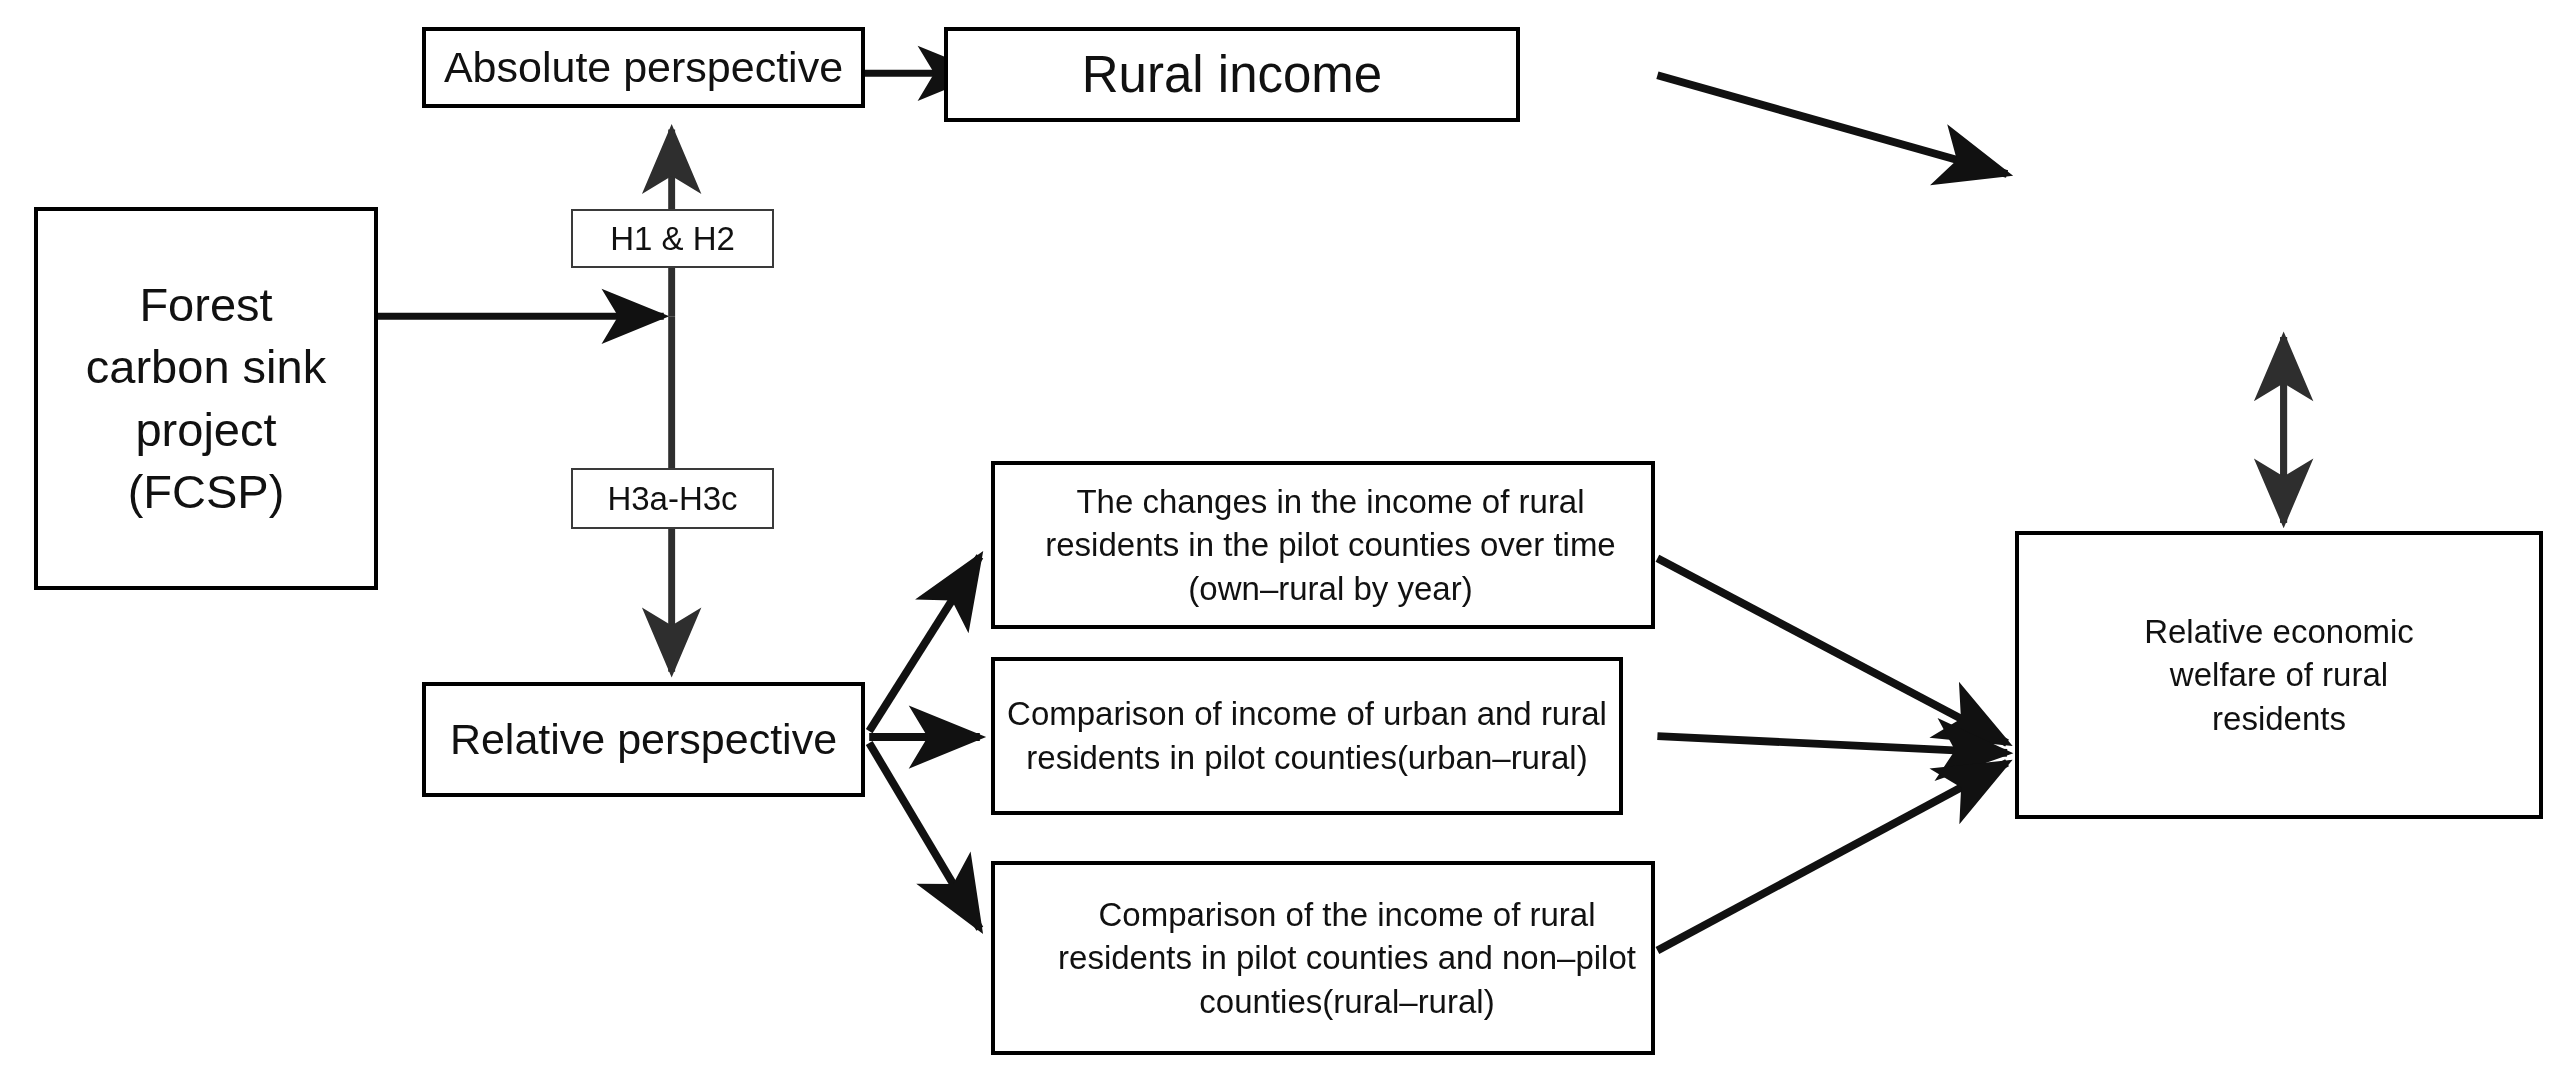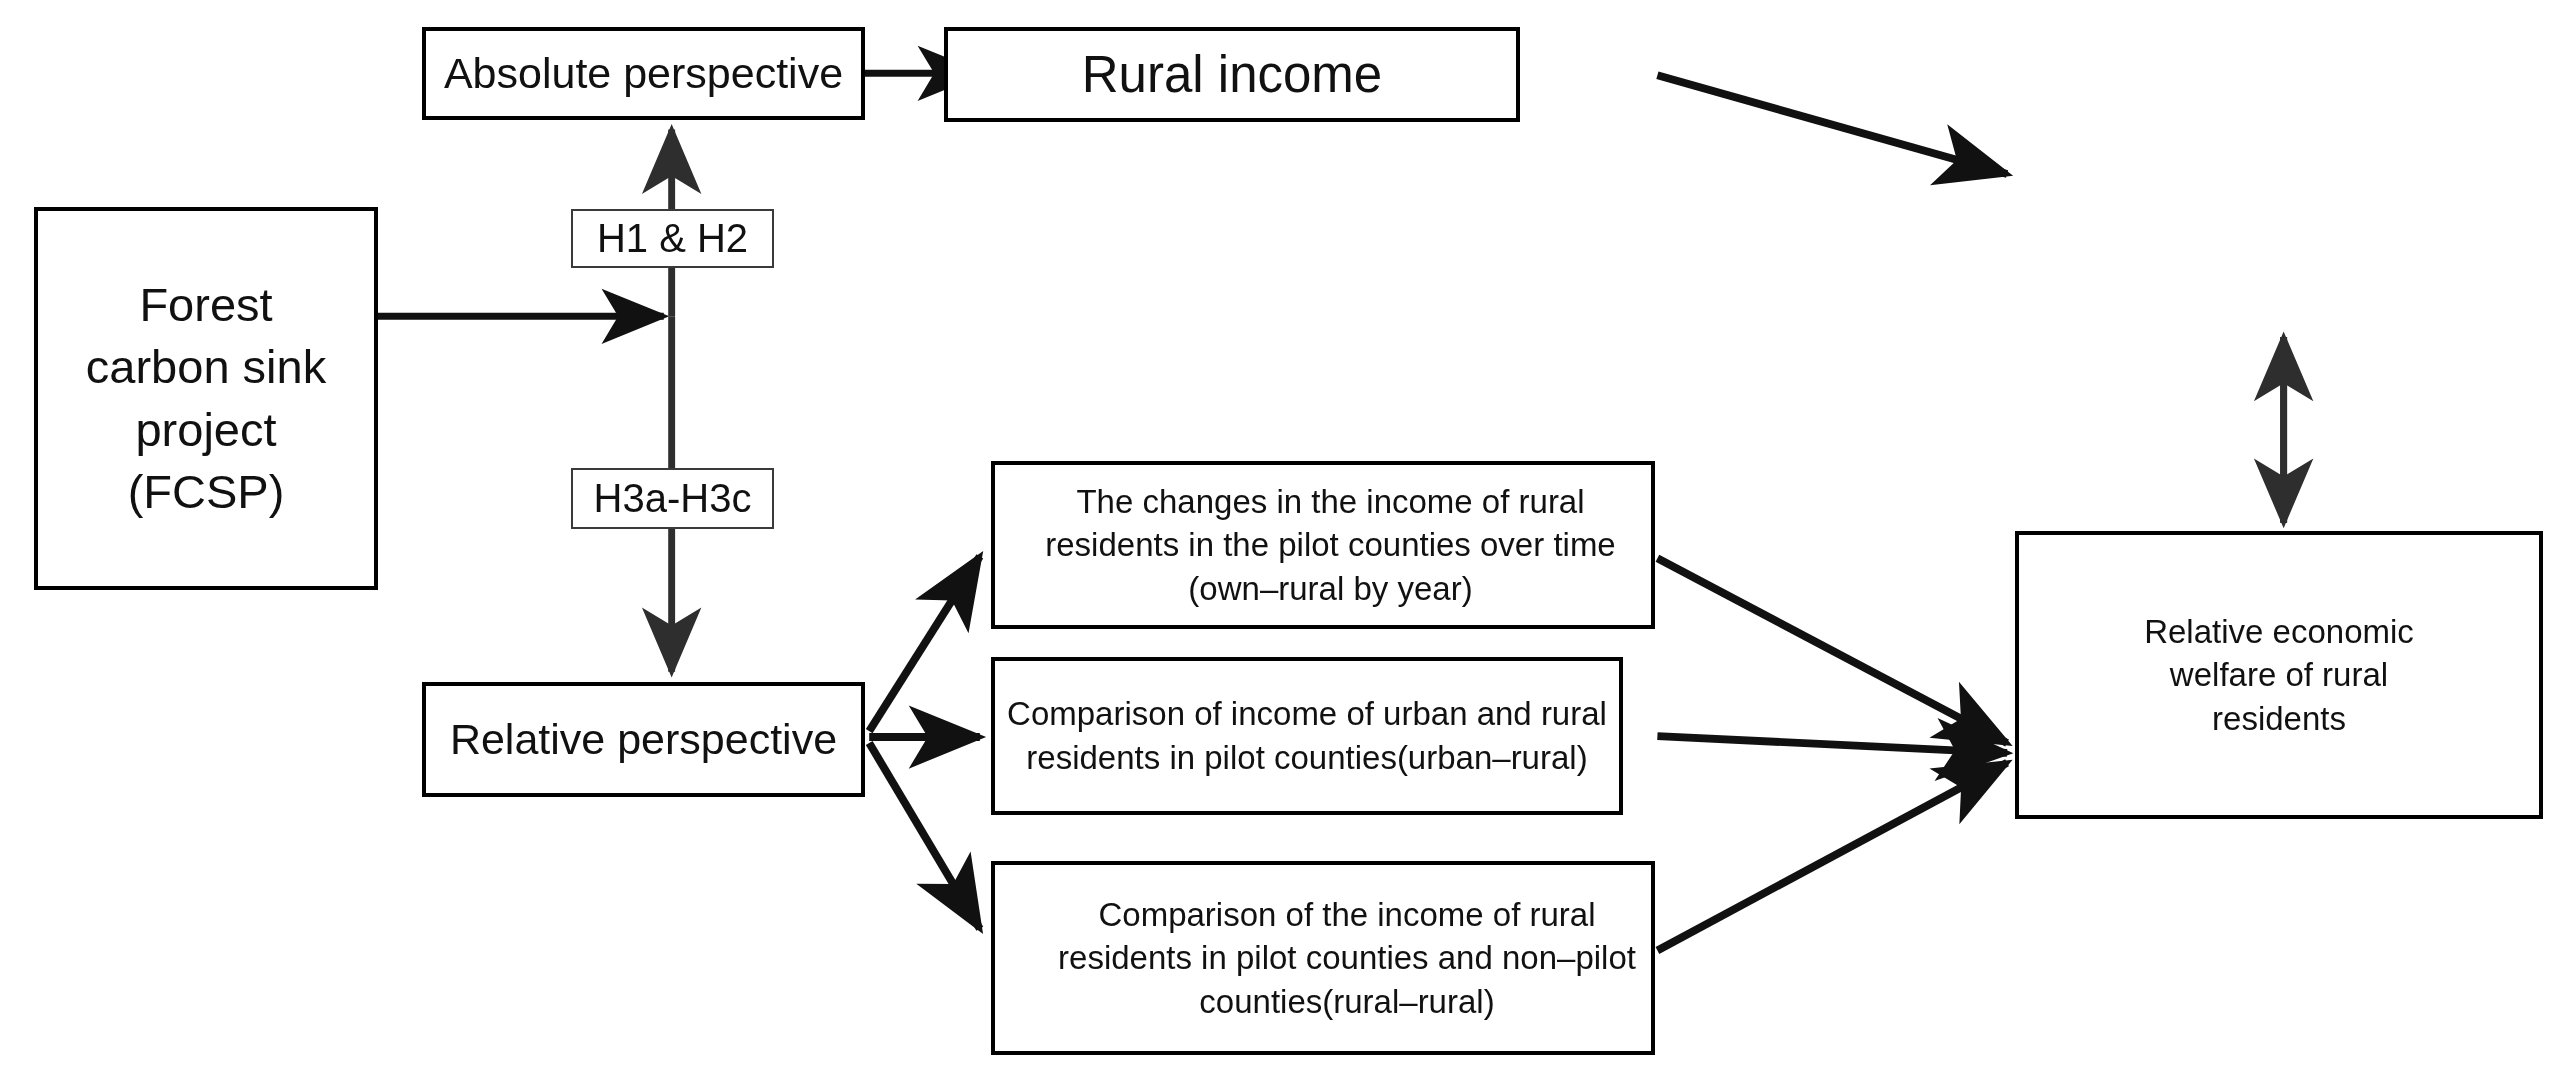--- a/index.html
+++ b/index.html
@@ -38,32 +38,32 @@
   }
   .hyp {
     position: absolute;
     box-sizing: border-box;
     border: 2px solid #3a3a3a;
     background: #ffffff;
     display: flex;
     align-items: center;
     justify-content: center;
     text-align: center;
-    font-size: 40px;
+    font-size: 33px;
     color: #111111;
     z-index: 5;
   }
 
   
   #node-fcsp {
     left: 34px; top: 207px; width: 344px; height: 383px;
     font-size: 47px;
   }
   #node-absolute-perspective {
-    left: 422px; top: 27px; width: 443px; height: 93px;
+    left: 422px; top: 27px; width: 443px; height: 81px;
     font-size: 43px;
   }
   #node-relative-perspective {
     left: 422px; top: 682px; width: 443px; height: 115px;
     font-size: 43px;
   }
   #node-rural-income {
     left: 944px; top: 27px; width: 576px; height: 95px;
     font-size: 51px;
   }

